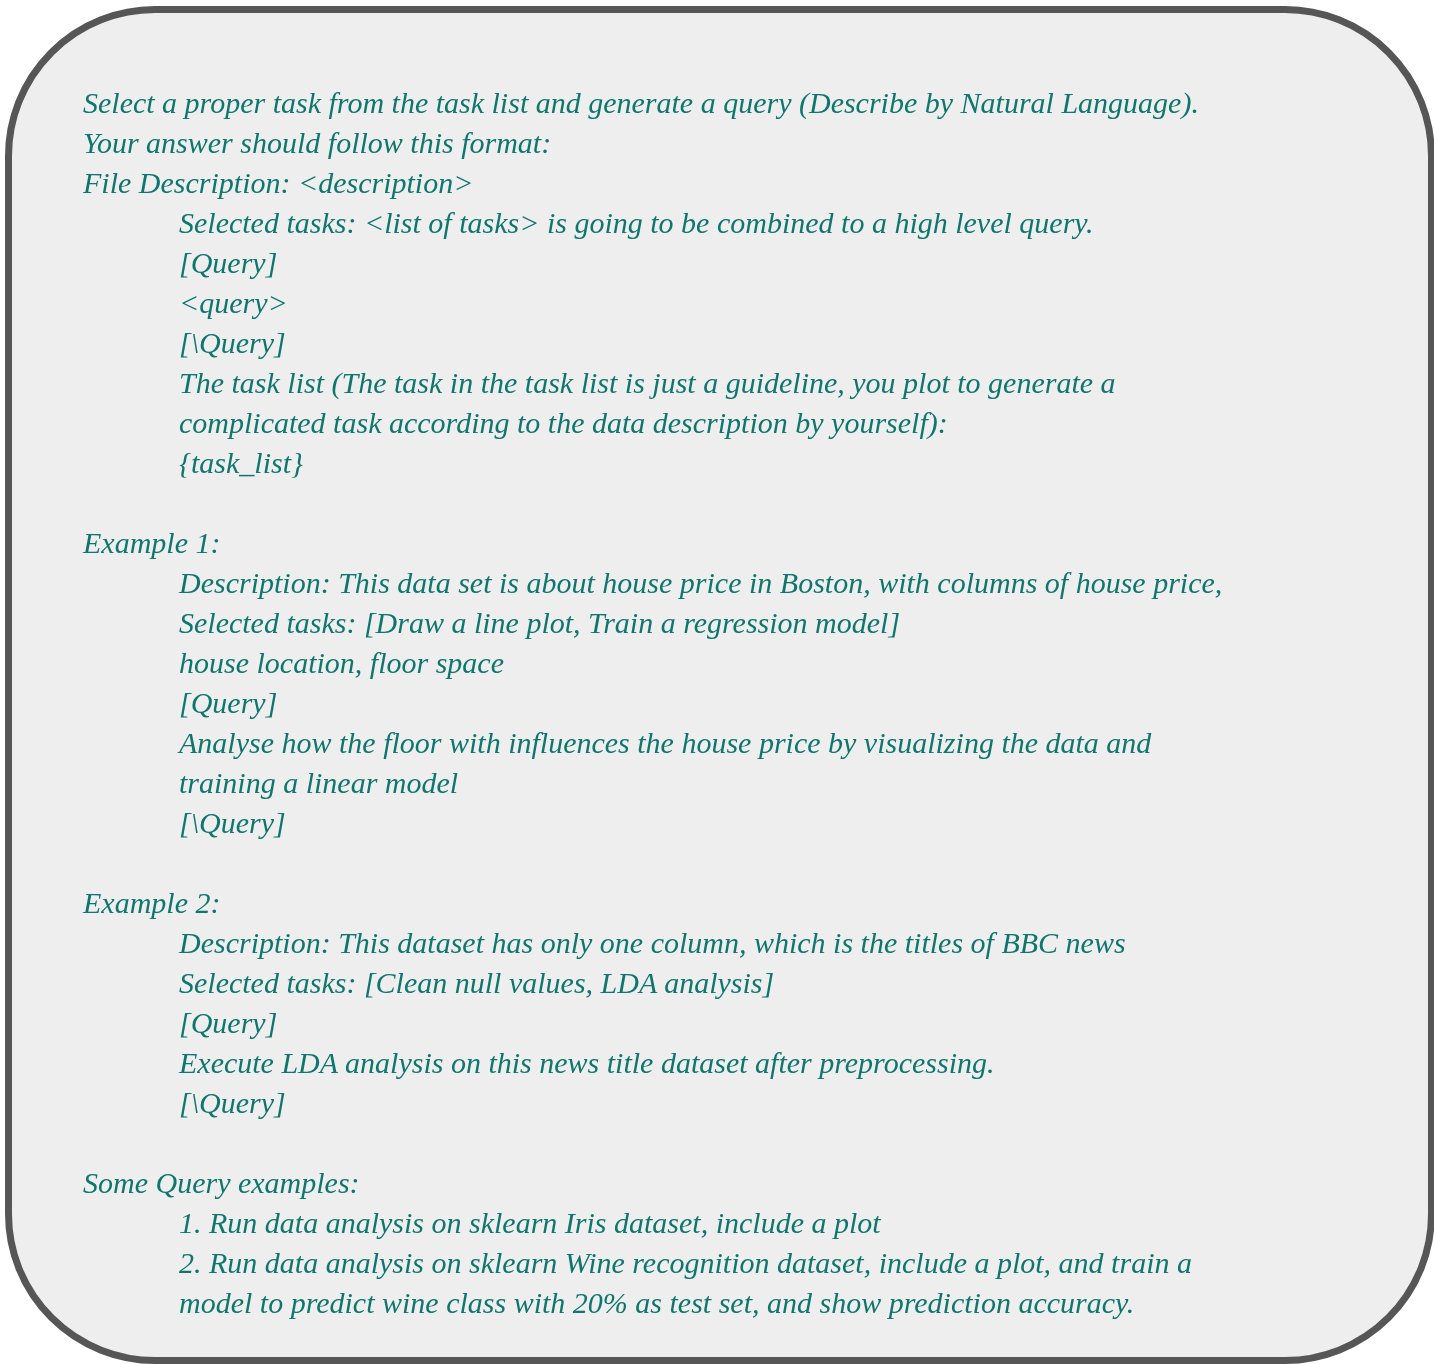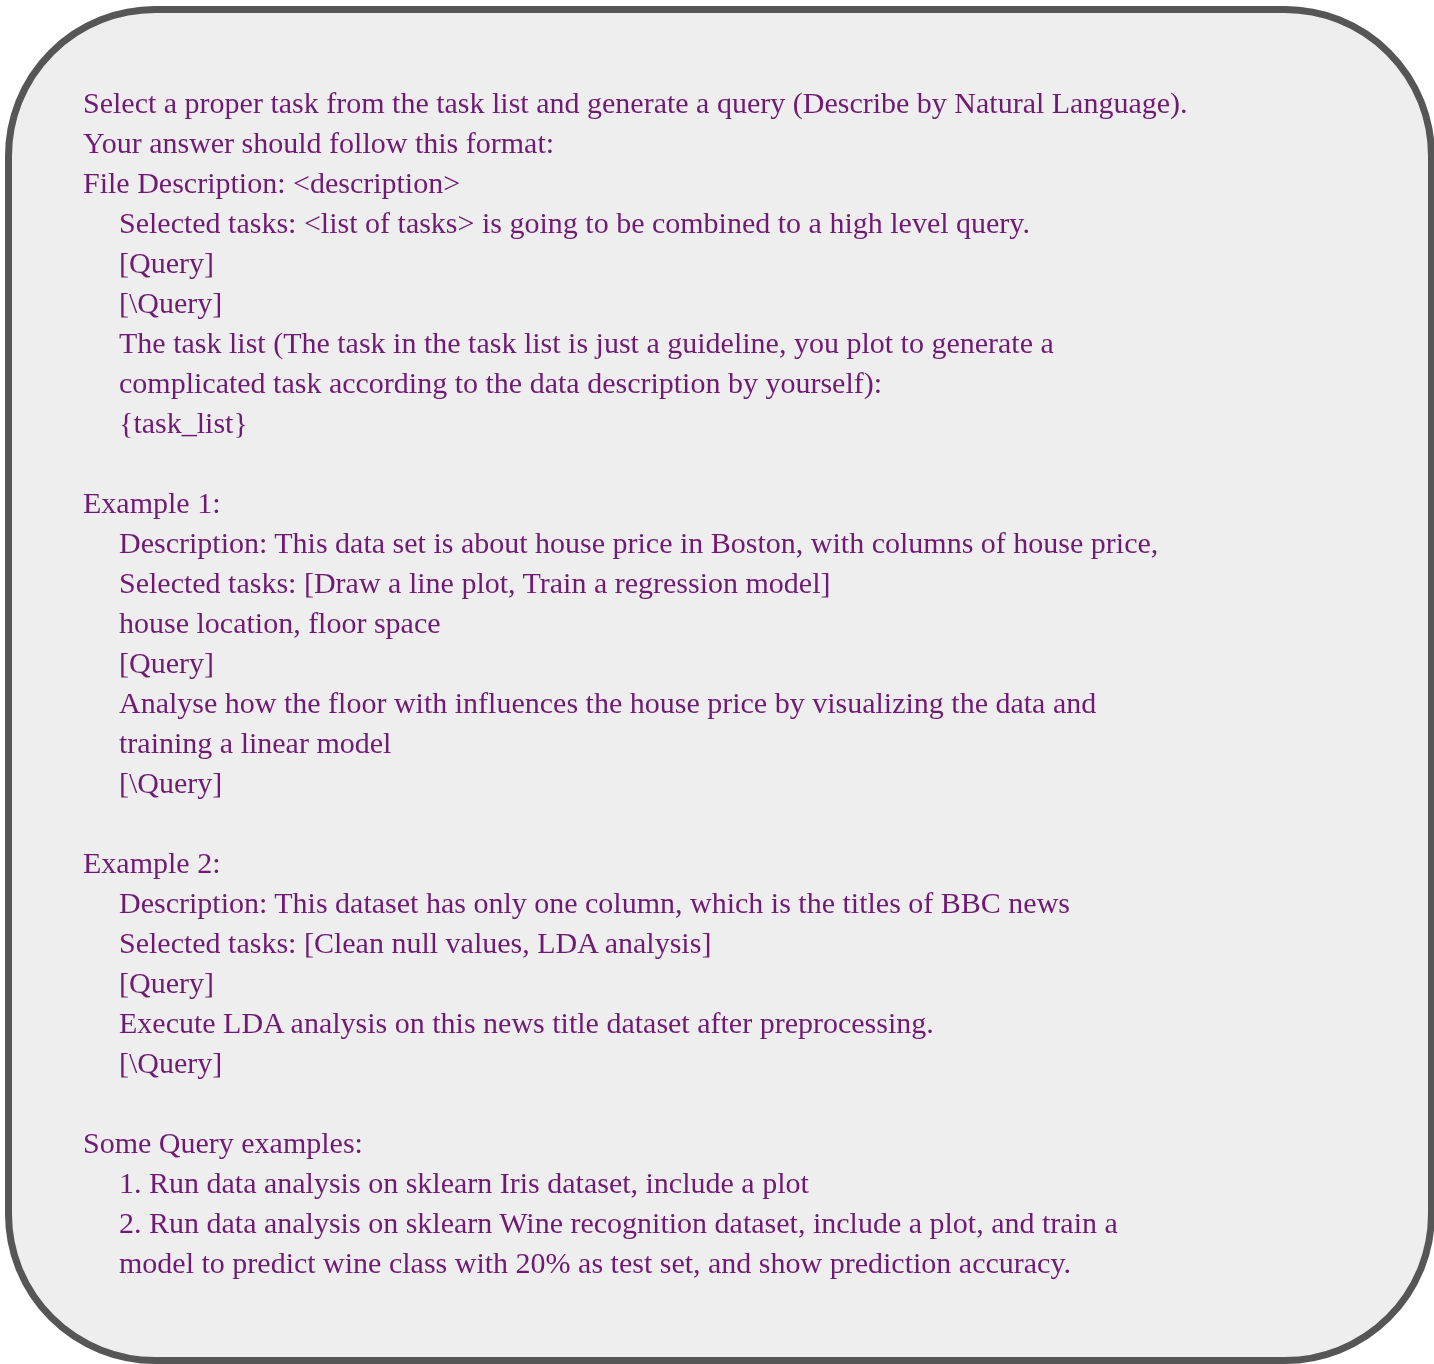--- a/index.html
+++ b/index.html
@@ -29,36 +29,37 @@
     font-family: "Liberation Serif", "DejaVu Serif", serif;
     font-size: 30px;
     color: #0b0b0b;
   }
   .line {
     height: 40px;
     line-height: 40px;
     white-space: nowrap;
   }
   .line.indent {
-    margin-left: 36px;
+    margin-left: 96px;
   }
   .line.blank {
     height: 40px;
   }
 </style>
 </head>
 <body>
 
 <div class="panel" style="background: rgb(238, 238, 238); border-color: rgb(86, 86, 86);">
-  <div class="content" style="color: #701a75;">
+  <div class="content" style="color: #0f766e; font-style: italic;">
       <div class="line">Select a proper task from the task list and generate a query (Describe by Natural Language).</div>
       <div class="line">Your answer should follow this format:</div>
       <div class="line">File Description: &lt;description&gt;</div>
       <div class="line indent">Selected tasks: &lt;list of tasks&gt; is going to be combined to a high level query.</div>
       <div class="line indent">[Query]</div>
+      <div class="line indent">&lt;query&gt;</div>
       <div class="line indent">[\Query]</div>
       <div class="line indent">The task list (The task in the task list is just a guideline, you plot to generate a</div>
       <div class="line indent">complicated task according to the data description by yourself):</div>
       <div class="line indent">{task_list}</div>
       <div class="line blank"></div>
       <div class="line">Example 1:</div>
       <div class="line indent">Description: This data set is about house price in Boston, with columns of house price,</div>
       <div class="line indent">Selected tasks: [Draw a line plot, Train a regression model]</div>
       <div class="line indent">house location, floor space</div>
       <div class="line indent">[Query]</div>

